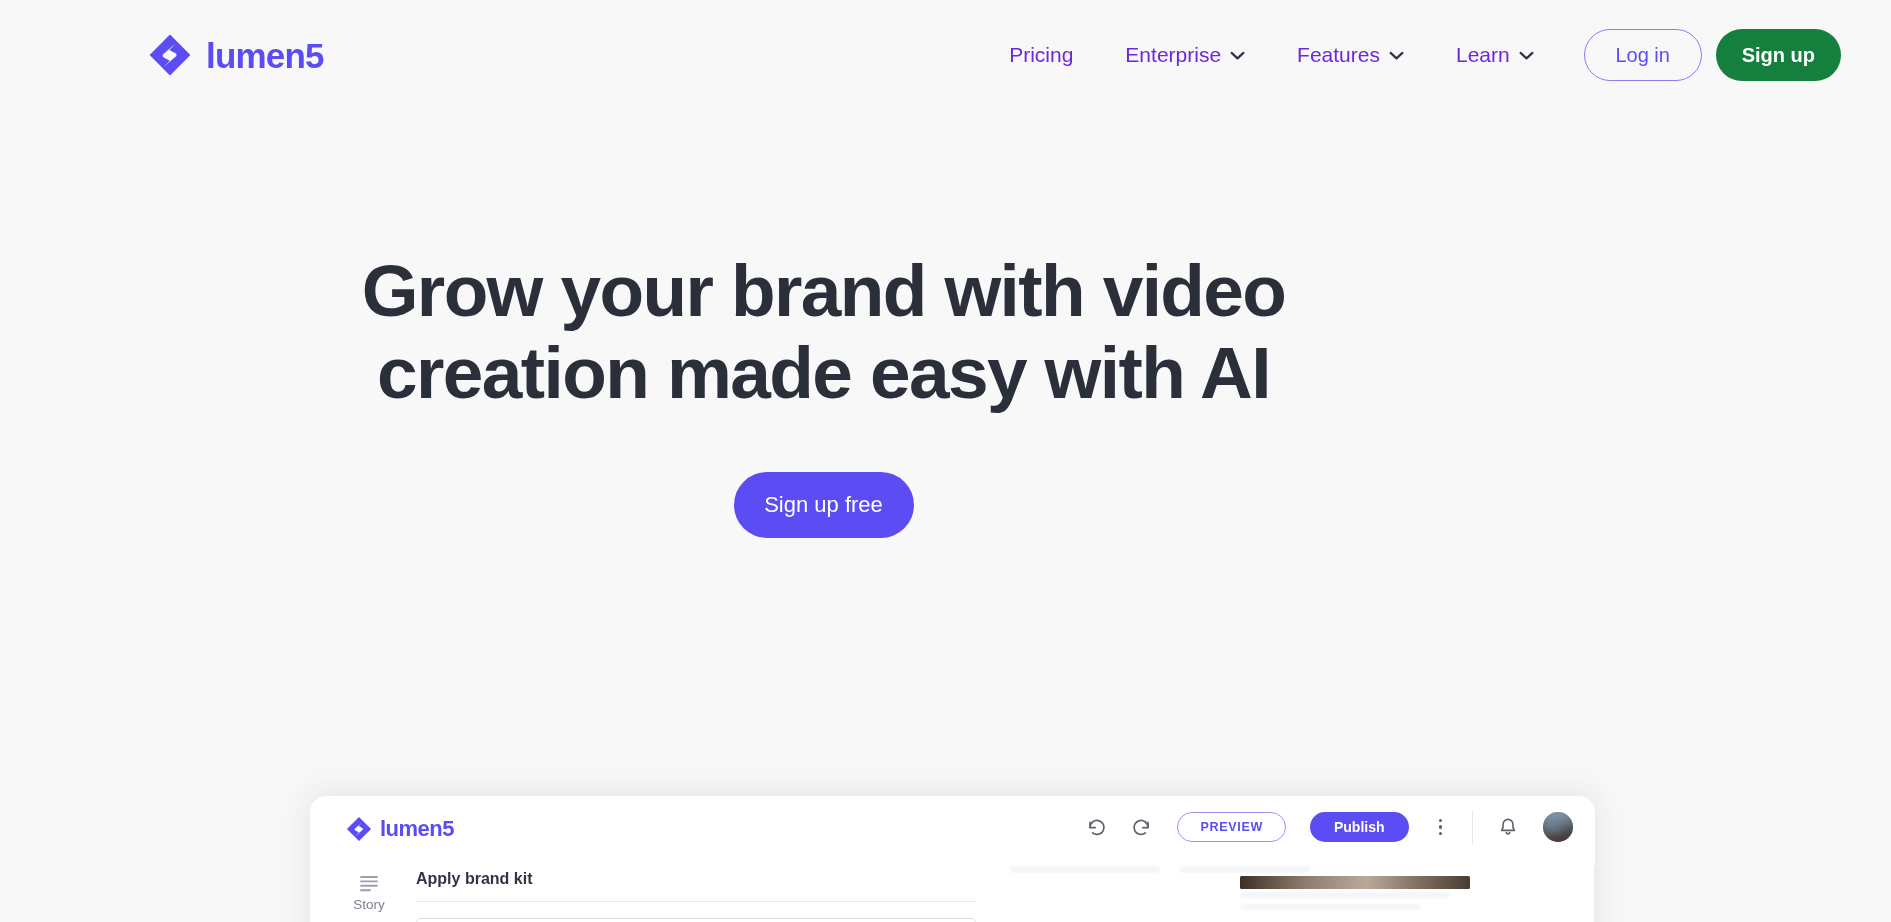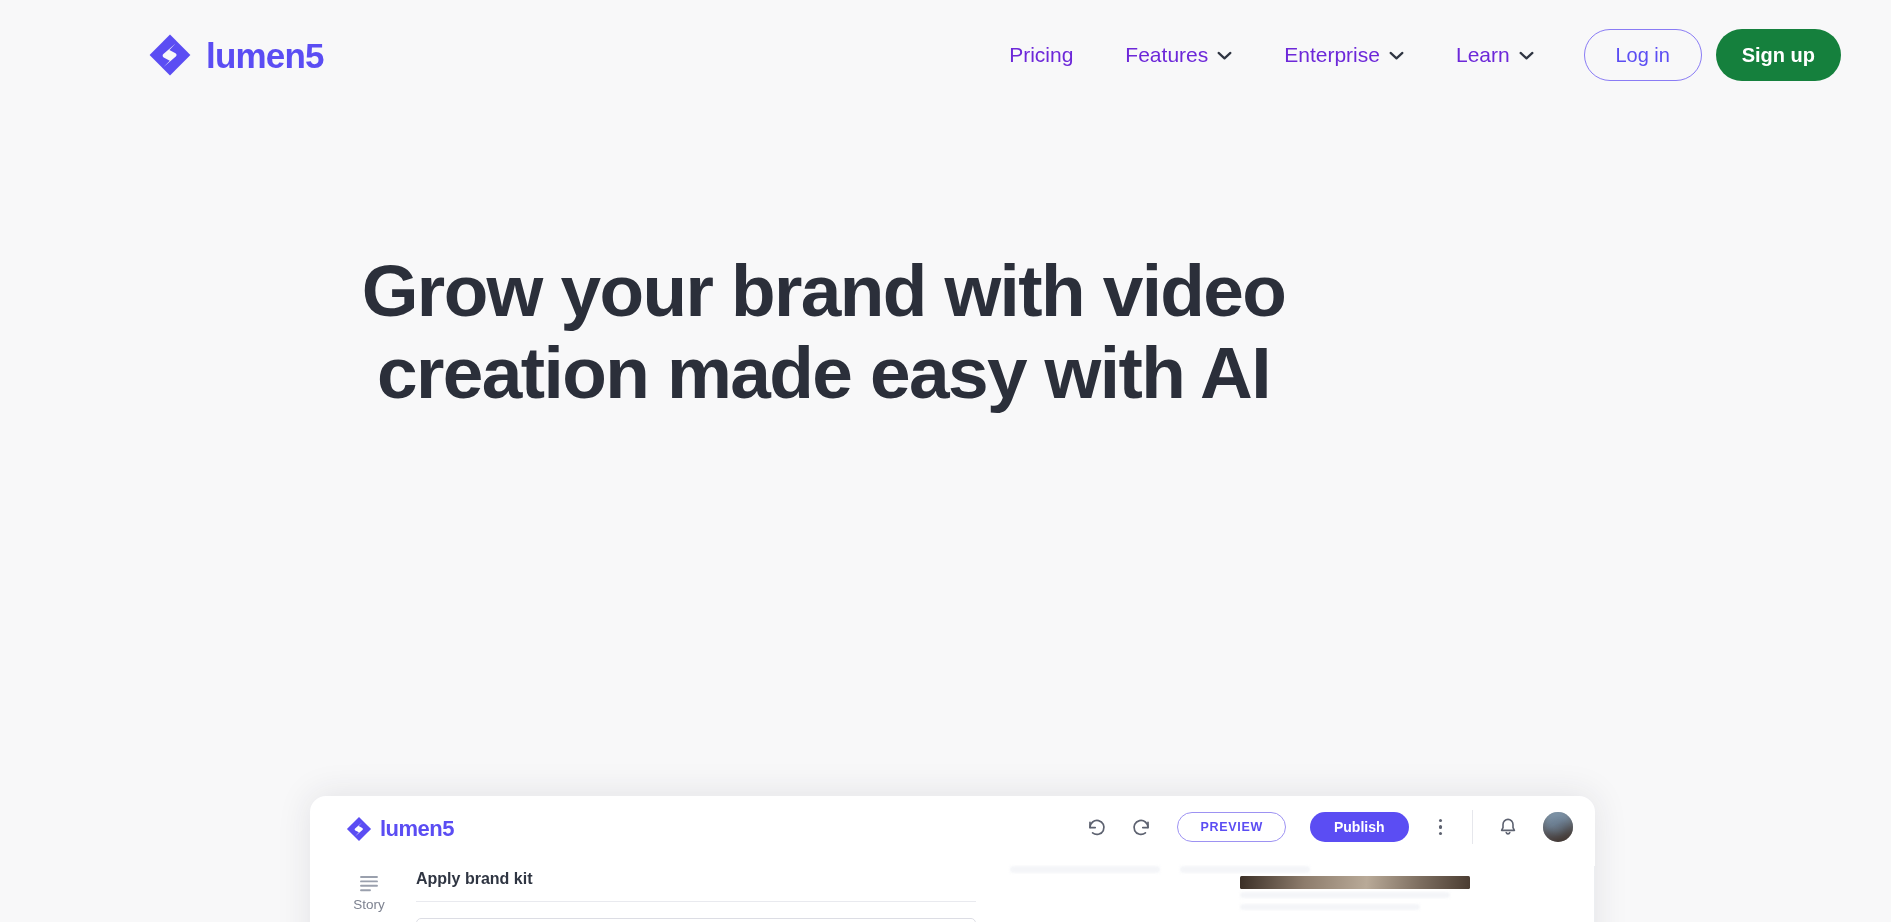--- a/index.html
+++ b/index.html
@@ -174,30 +174,30 @@
       <span class="brand-name">lumen5</span>
     </div>
 
     <nav class="nav">
 
       <div class="nav-item">
         <span>Pricing</span>
       </div>
 
       <div class="nav-item">
-        <span>Features</span>
+        <span>Enterprise</span>
         <span>
           <svg class="chev" viewBox="0 0 15 9">
               <path d="M1.6 1.9 7.5 7.4 13.4 1.9" fill="none" stroke="#2f3542" stroke-width="2.2" stroke-linecap="round" stroke-linejoin="round"></path>
             </svg>
         </span>
       </div>
 
       <div class="nav-item">
-        <span>Enterprise</span>
+        <span>Features</span>
         <span>
           <svg class="chev" viewBox="0 0 15 9">
               <path d="M1.6 1.9 7.5 7.4 13.4 1.9" fill="none" stroke="#2f3542" stroke-width="2.2" stroke-linecap="round" stroke-linejoin="round"></path>
             </svg>
         </span>
       </div>
 
       <div class="nav-item">
         <span>Learn</span>
         <span>
@@ -213,20 +213,21 @@
   </header>
 
   <section class="hero">
 
     <h1 class="hero-title">
       <span>Grow your brand with video</span>
       <span>creation made easy with AI</span>
     </h1>
 
 
+    <button class="hero-cta">Sign up free</button>
   </section>
 
   <div class="mockup">
 
     <div class="mk-top">
 
       <div class="mk-brand">
         <span>
           <svg class="mk-mark" viewBox="0 0 44 44" aria-hidden="true">
             <path d="M22 1.6 42.4 22 22 42.4 1.6 22Z" fill="#5b4df3"></path>

